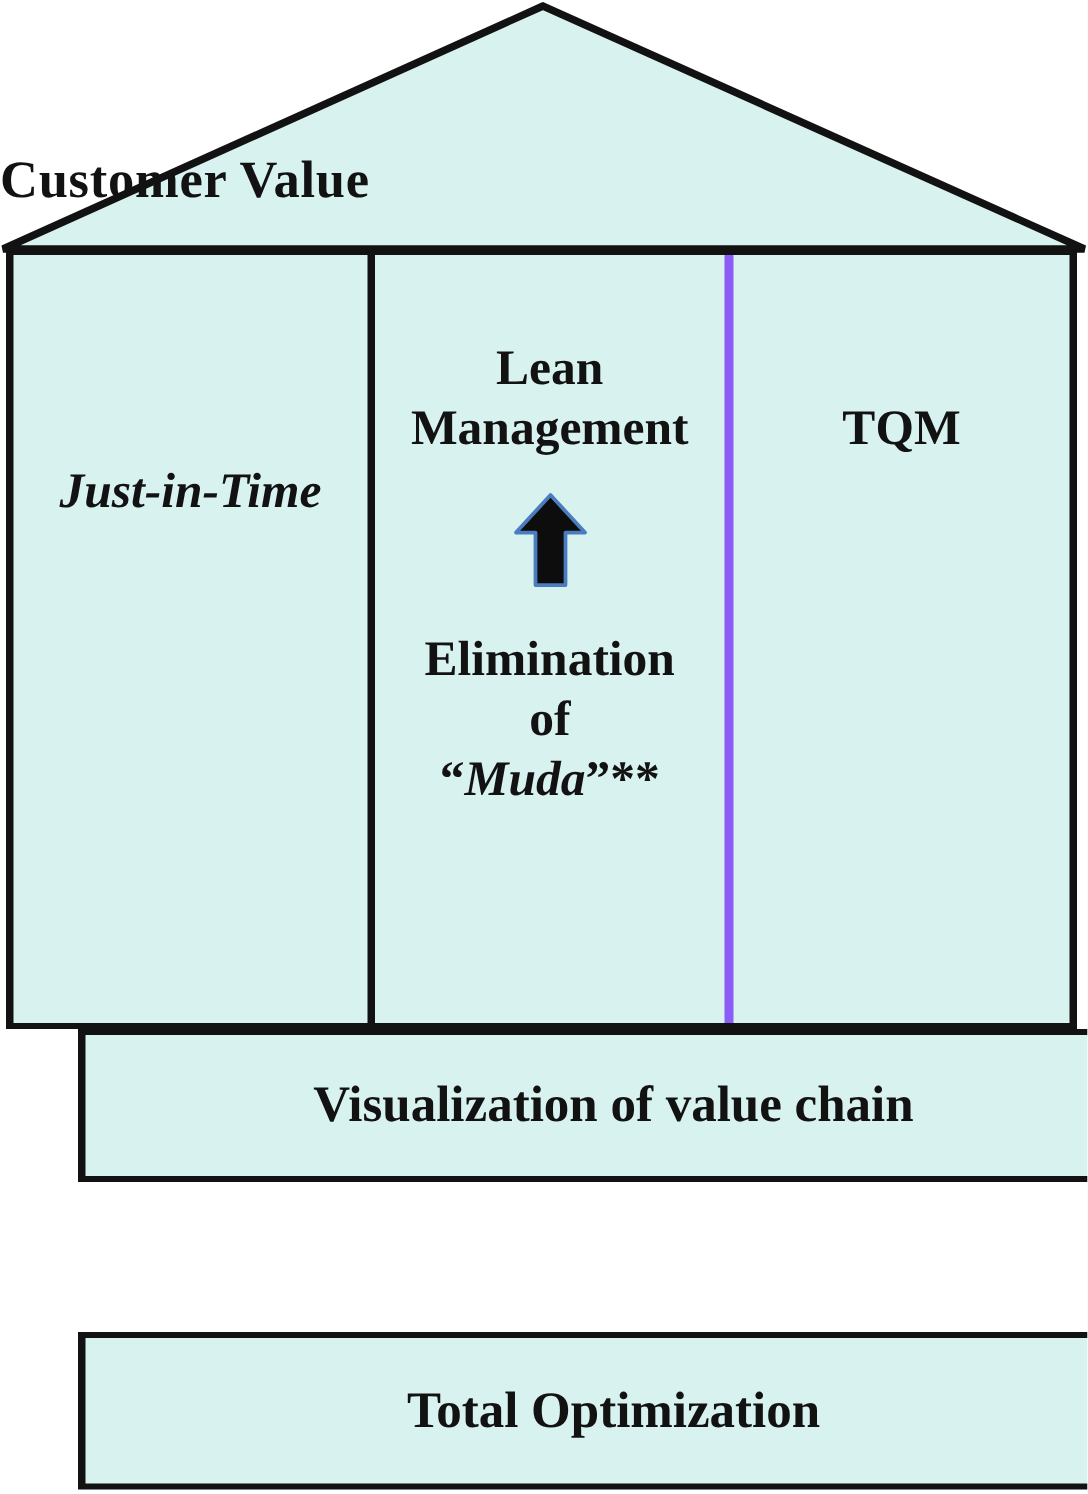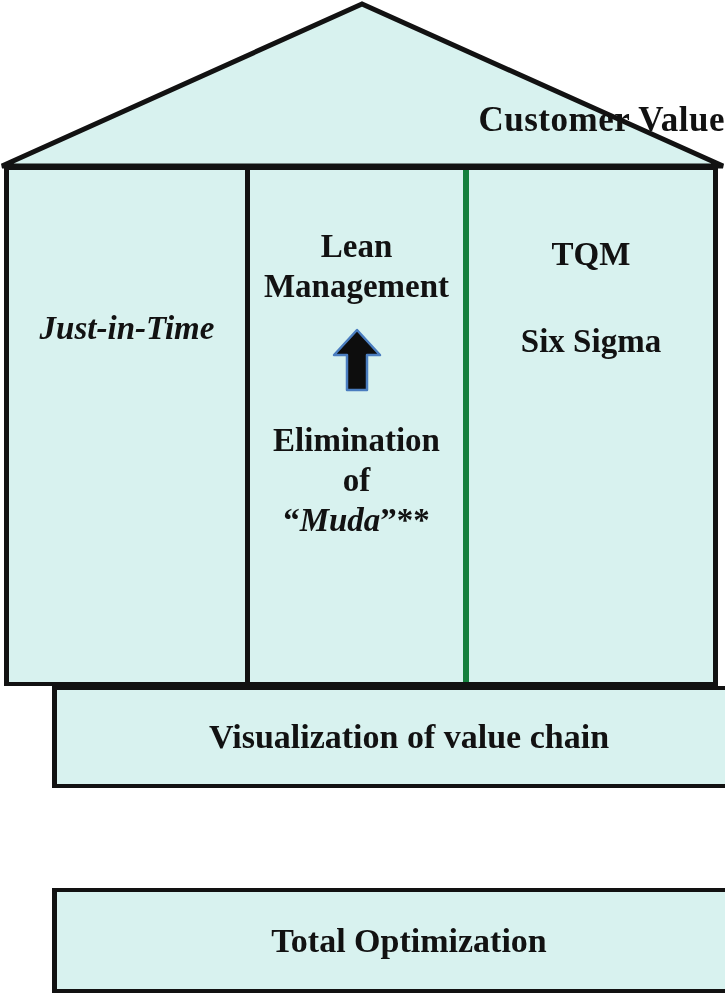--- a/index.html
+++ b/index.html
@@ -20,21 +20,21 @@
     position: absolute;
     top: 0;
     left: 0;
     display: block;
   }
   .roof-label {
     position: absolute;
     top: 100px;
     left: 0;
     width: 725px;
-    text-align: right;
+    text-align: left;
     font-weight: bold;
     font-size: 35px;
     letter-spacing: 0.5px;
   }
   .section {
     position: absolute;
     left: 4px;
     width: 714px;
     background: #d8f2ef;
     box-sizing: border-box;
@@ -51,22 +51,22 @@
     box-sizing: border-box;
     display: flex;
     flex-direction: column;
     align-items: center;
     text-align: center;
     font-weight: bold;
     font-size: 33px;
     line-height: 40px;
   }
   .pillar-1 { width: 241px; border-right: 5px solid #121212; padding-top: 138px; font-style: italic; }
-  .pillar-2 { width: 219px; border-right: 6px solid #15803d; padding-top: 56px; }
-  .pillar-3 { flex: 1; padding-top: 64px; }
+  .pillar-2 { width: 239px; border-right: 6px solid #8b5cf6; padding-top: 56px; }
+  .pillar-3 { flex: 1; padding-top: 96px; }
   .arrow-icon { margin-top: 22px; }
   .elim-first { margin-top: 28px; }
   .six-sigma { margin-top: 47px; }
   .muda-italic { font-style: italic; }
   .found-row {
     display: flex;
     align-items: center;
     justify-content: center;
     text-align: center;
     font-weight: bold;
@@ -99,21 +99,20 @@
       <svg class="arrow-icon" width="50" height="64" viewBox="0 0 50 64">
         <path d="M25 2 L48 27 L35 27 L35 62 L15 62 L15 27 L2 27 Z" fill="#0d0d0d" stroke="#4a7dbf" stroke-width="2.5" stroke-linejoin="round"></path>
       </svg>
       <div class="elim-first">Elimination</div>
       <div>of</div>
       <div><span>“</span><span class="muda-italic">Muda</span><span>”**</span></div>
     </div>
 
     <div class="pillar pillar-3">
       <div>TQM</div>
-      <div class="six-sigma">Six Sigma</div>
     </div>
 
   </div>
 
   <div class="section found-row row-1">
     <div>Visualization of value chain</div>
   </div>
 
 
   <div class="section found-row row-3">

